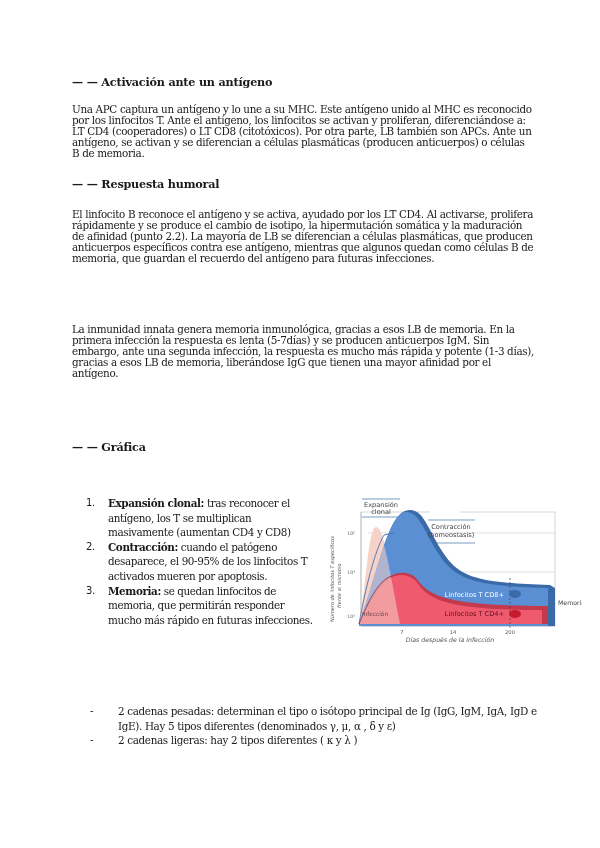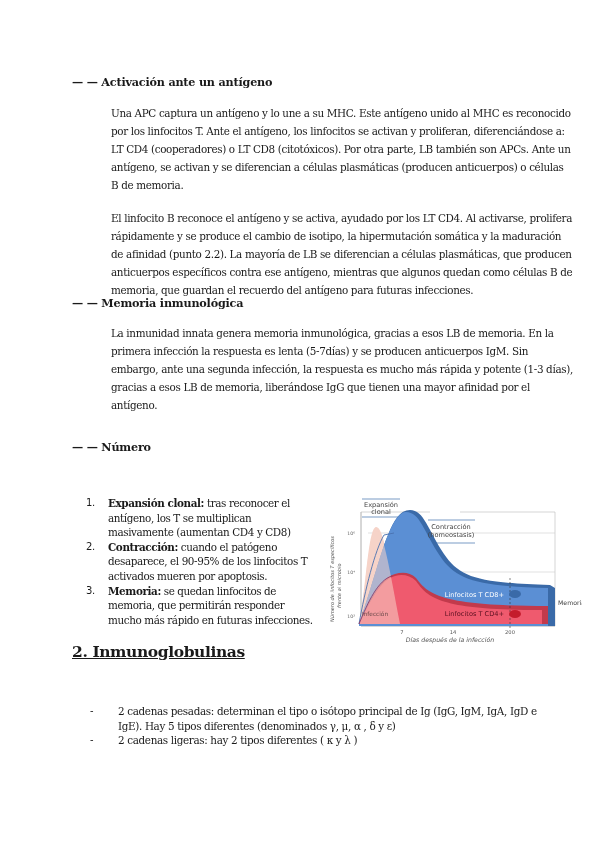--- a/index.html
+++ b/index.html
@@ -1,43 +1,43 @@
 <!DOCTYPE html>
 <html><head>
 <meta charset="utf-8">
 <style>
   html, body { margin: 0; padding: 0; background: #ffffff; }
   body { width: 600px; height: 848px; position: relative; overflow: hidden;
          font-family: "DejaVu Serif", "Liberation Serif", serif; color: #1a1a1a; }
   .page { position: absolute; left: 0; top: 4px; width: 600px; height: 848px; }
   .h3 { position: absolute; left: 72px; font-size: 11.2px; font-weight: bold; letter-spacing: -0.2px; }
-  .p { position: absolute; left: 72px; width: 462px; font-size: 10.4px; line-height: 18px; letter-spacing: -0.35px; margin-left: 39px; }
+  .p { position: absolute; left: 72px; width: 462px; font-size: 10.4px; line-height: 11px; letter-spacing: -0.35px; }
   .list { position: absolute; left: 86px; top: 492px; width: 232px; font-size: 10.4px; line-height: 14.6px; letter-spacing: -0.4px; }
   .list .li { position: relative; padding-left: 22px; }
   .list .num { position: absolute; left: 0; top: 0; font-family: "DejaVu Sans", sans-serif; font-size: 10px; }
   .list b { font-weight: bold; }
   .h2 { position: absolute; left: 72px; top: 638px; font-size: 15.5px; font-weight: bold; text-decoration: underline; letter-spacing: -0.4px; }
   .dash { position: absolute; left: 90px; width: 450px; font-size: 10.4px; line-height: 14.6px; letter-spacing: -0.35px; }
   .dash .mk { position: absolute; left: 0; top: 0; }
   .dash .tx { display: block; padding-left: 28px; }
   .chart { position: absolute; left: 320px; top: 486px; width: 262px; height: 154px; }
   .chart svg { width: 262px; height: 154px; display: block; }
   .ct { font-family: "DejaVu Sans", sans-serif; }
 </style>
 </head>
 <body>
 
 <div class="page">
 
   <div class="h3" style="top:71px">— — Activación ante un antígeno</div>
   <div class="p" style="top:100px">Una APC captura un antígeno y lo une a su MHC. Este antígeno unido al MHC es reconocido por los linfocitos T. Ante el antígeno, los linfocitos se activan y proliferan, diferenciándose a: LT CD4 (cooperadores) o LT CD8 (citotóxicos). Por otra parte, LB también son APCs. Ante un antígeno, se activan y se diferencian a células plasmáticas (producen anticuerpos) o células B de memoria.</div>
+  <div class="h3" style="top:173px">— — Respuesta humoral</div>
   <div class="p" style="top:205px">El linfocito B reconoce el antígeno y se activa, ayudado por los LT CD4. Al activarse, prolifera rápidamente y se produce el cambio de isotipo, la hipermutación somática y la maduración de afinidad (punto 2.2). La mayoría de LB se diferencian a células plasmáticas, que producen anticuerpos específicos contra ese antígeno, mientras que algunos quedan como células B de memoria, que guardan el recuerdo del antígeno para futuras infecciones.</div>
-  <div class="h3" style="top:292px">— — Memoria inmunológica</div>
   <div class="p" style="top:320px">La inmunidad innata genera memoria inmunológica, gracias a esos LB de memoria. En la primera infección la respuesta es lenta (5-7días) y se producen anticuerpos IgM. Sin embargo, ante una segunda infección, la respuesta es mucho más rápida y potente (1-3 días), gracias a esos LB de memoria, liberándose IgG que tienen una mayor afinidad por el antígeno.</div>
-  <div class="h3" style="top:436px">— — Número</div>
+  <div class="h3" style="top:436px">— — Gráfica</div>
 
   <div class="list">
     <div class="li">
       <span class="num">1.</span>
       <b>Expansión clonal:</b><span> tras reconocer el antígeno, los T se multiplican masivamente (aumentan CD4 y CD8)</span>
     </div>
     <div class="li">
       <span class="num">2.</span>
       <b>Contracción:</b><span> cuando el patógeno desaparece, el 90-95% de los linfocitos T activados mueren por apoptosis.</span>
     </div>
@@ -93,21 +93,20 @@
       <text class="ct" x="35" y="128" font-size="4.6" fill="#666" text-anchor="end">10²</text>
       <text class="ct" x="82" y="144" font-size="5.2" fill="#555" text-anchor="middle">7</text>
       <text class="ct" x="133" y="144" font-size="5.2" fill="#555" text-anchor="middle">14</text>
       <text class="ct" x="190" y="144" font-size="5.2" fill="#555" text-anchor="middle">200</text>
       <text class="ct" x="130" y="152" font-size="6.2" font-style="italic" fill="#555" text-anchor="middle">Días después de la infección</text>
       <text class="ct" x="0" y="0" font-size="5" font-style="italic" fill="#555" transform="translate(14,132) rotate(-90)">Número de linfocitos T específicos</text>
       <text class="ct" x="0" y="0" font-size="5" font-style="italic" fill="#555" transform="translate(21,118) rotate(-90)">frente al microbio</text>
     </svg>
   </div>
 
-  <div class="h2">2. Inmunoglobulinas</div>
 
   <div class="dash" style="top:700px">
     <span class="mk">-</span>
     <span class="tx">2 cadenas pesadas: determinan el tipo o isótopo principal de Ig (IgG, IgM, IgA, IgD e IgE). Hay 5 tipos diferentes (denominados γ, μ, α , δ y ε)</span>
   </div>
   <div class="dash" style="top:729px">
     <span class="mk">-</span>
     <span class="tx">2 cadenas ligeras: hay 2 tipos diferentes ( κ y λ )</span>
   </div>
 

